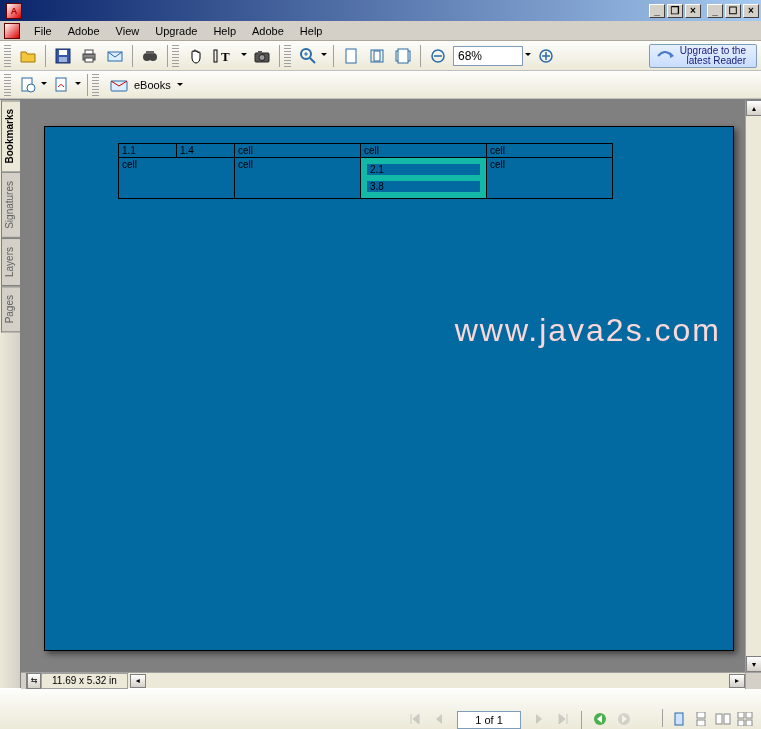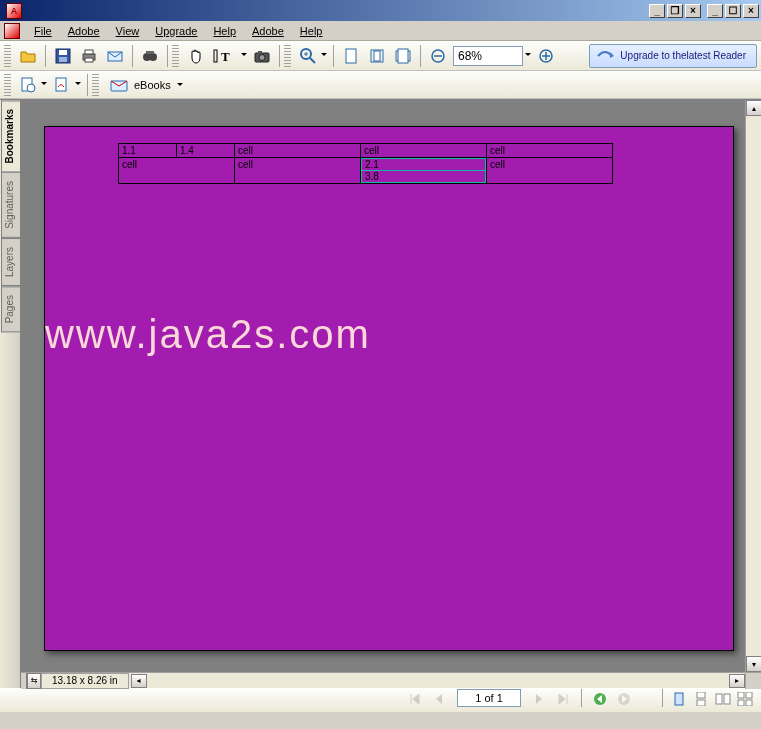--- a/index.html
+++ b/index.html
@@ -40,21 +40,21 @@
   .menubar {
     height:20px; background:#ece9d8; background:linear-gradient(to bottom,#ece9d8,#ece9d8);
     background:#d4d0c8;
     border-bottom:1px solid #aca899;
     display:flex;align-items:center;padding:0 4px;
   }
   .menubar .app-icon2 {
     width:16px;height:16px;display:inline-block;margin-right:6px;
     background:linear-gradient(135deg,#fff,#d00);border:1px solid #600;
   }
-  .menubar .menuitem { padding:2px 8px;text-decoration:underline; }
+  .menubar .menuitem { padding:2px 8px; }
 
   
   .toolbars { background:#d4d0c8; border-bottom:1px solid #808080; }
   .toolbar-row {
     display:flex;align-items:center;height:30px;
     background:linear-gradient(to bottom,#fdfdfb,#ece9d8);
     border-bottom:1px solid #c0c0c0;
     padding:0 4px;
   }
   .tb-grip {
@@ -91,47 +91,47 @@
     padding:8px 2px;margin-bottom:0;width:19px;text-align:center;color:#000;
   }
   .side-tab.inactive { background:#d4d0c8;color:#606060;font-weight:normal; }
 
   .docarea { flex:1;position:relative;background:#808080;display:flex;flex-direction:column; }
   .doc-scroll-h { height:16px;background:#ece9d8;border-top:1px solid #a0a0a0;display:flex;align-items:center; }
   .doc-scroll-v { width:16px;background:#ece9d8;border-left:1px solid #a0a0a0;display:flex;flex-direction:column; }
   .doc-body { flex:1;display:flex; }
   .doc-canvas { flex:1;position:relative;overflow:hidden;background:#808080; }
   .page {
-    position:absolute;left:23px;top:26px;width:690px;height:525px;background:#a21caf;
+    position:absolute;left:23px;top:26px;width:690px;height:525px;background:#0369a1;
     box-shadow:3px 3px 6px rgba(0,0,0,0.5);
     border:1px solid #000;
   }
   .watermark {
-    position:absolute;left:0;right:12px;top:185px;text-align:left;
-    font-size:40px;letter-spacing:2px;color:#fbd8d8;font-family:Arial;
+    position:absolute;left:0;right:12px;top:185px;text-align:right;
+    font-size:32px;letter-spacing:2px;color:#fbd8d8;font-family:Arial;
   }
 
   
   .pdf-table { position:absolute;left:73px;top:16px;border-collapse:collapse;font-size:10px; }
   .pdf-table td { border:1px solid #000;padding:1px 3px;vertical-align:top;height:14px; }
   .inner-table { border-collapse:collapse;width:100%; }
-  .inner-table td { border:1px solid #14b8a6;padding:0 3px;height:11px; }
+  .inner-table td { border:6px solid #14b8a6;padding:0 3px;height:11px; }
 
   .sb-btn { width:16px;height:16px;background:linear-gradient(to bottom,#fff,#d4d0c8);border:1px solid #808080;display:flex;align-items:center;justify-content:center;font-size:8px; }
   .sb-track { flex:1;background:#ece9d8; }
   .hsplit { width:6px;height:16px;background:#d4d0c8;border-right:1px solid #808080; }
   .dims-box { height:16px;padding:0 10px;display:flex;align-items:center;border:1px solid #a0a0a0;background:#ece9d8;font-size:10px;margin-right:2px; }
   .hsb { flex:1;display:flex; }
   .hsb .sb-btn { width:16px;height:14px; }
   .hsb .sb-track { height:14px; }
 
   
   .navbar {
-    height:24px;background:linear-gradient(to bottom,#fdfdfb,#ece9d8);border-top:1px solid #fff;
-    display:flex;align-items:flex-start;justify-content:flex-end;padding:0 6px;gap:4px;
+    height:41px;background:linear-gradient(to bottom,#fdfdfb,#ece9d8);border-top:1px solid #fff;
+    display:flex;align-items:flex-end;justify-content:flex-end;padding:0 6px;gap:4px;
   }
   .nav-btn { width:20px;height:20px;display:flex;align-items:center;justify-content:center;border:1px solid transparent;border-radius:2px; }
   .nav-btn.disabled { opacity:0.35; }
   .page-box { width:64px;height:18px;border:1px solid #7f9db9;background:#fff;text-align:center;font-size:11px;line-height:16px;margin:0 4px; }
   .nav-sep { width:1px;height:18px;background:#a0a0a0;margin:0 4px; }
   .view-group { margin-left:20px;display:flex;gap:2px; }
 
   
   svg { display:block; }
 </style>
@@ -265,21 +265,21 @@
         </svg>
     </span>
 
     <span class="upgrade">
       <span>
         <svg width="18" height="16">
             <path d="M2 8 Q9 0 16 8" fill="none" stroke="#4a7ac8" stroke-width="2"></path>
             <path d="M14 4l4 4-4 2z" fill="#4a7ac8"></path>
           </svg>
       </span>
-      <span style="display:flex;flex-direction:row;line-height:10px;text-align:right">
+      <span style="display:flex;flex-direction:column;line-height:10px;text-align:right">
         <span>Upgrade to the</span>
         <span>latest Reader</span>
       </span>
     </span>
   </div>
 
   <div class="toolbar-row" style="height:28px">
     <span class="tb-grip"></span>
     <span class="tb-btn">
       <svg width="16" height="16">
@@ -353,21 +353,21 @@
       </div>
       <div class="doc-scroll-v">
         <div class="sb-btn">▴</div>
         <div class="sb-track"></div>
         <div class="sb-btn">▾</div>
       </div>
     </div>
     <div class="doc-scroll-h">
       <div class="hsplit"></div>
       <div class="sb-btn" style="width:14px">⇆</div>
-      <div class="dims-box">13.18 x 8.26 in</div>
+      <div class="dims-box">11.69 x 5.32 in</div>
       <div class="hsb">
         <div class="sb-btn">◂</div>
         <div class="sb-track"></div>
         <div class="sb-btn">▸</div>
       </div>
       <div style="width:16px;height:16px;background:#d4d0c8;border-left:1px solid #a0a0a0"></div>
     </div>
   </div>
 </div>
 

